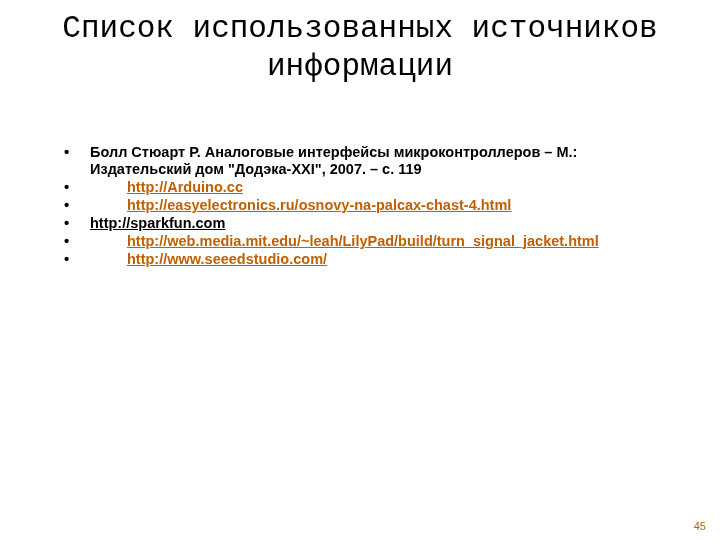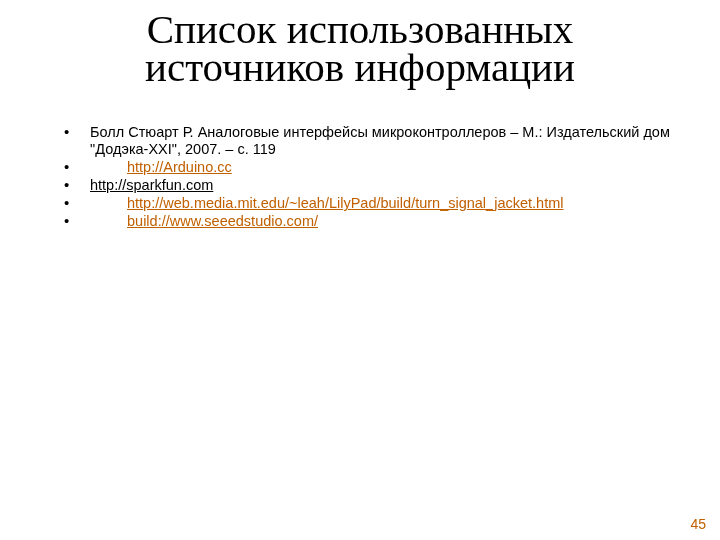--- a/index.html
+++ b/index.html
@@ -19,32 +19,33 @@
     width: 720px;
     height: 540px;
     box-sizing: border-box;
   }
   .slide-title {
     position: absolute;
     left: 50px;
     top: 10px;
     width: 620px;
     text-align: center;
-    font-family: Liberation Serif, serif;
-    font-size: 41px;
+    font-family: Liberation Mono, monospace;
+    font-size: 31px;
     line-height: 38px;
     color: #000000;
     font-weight: normal;
     letter-spacing: 0px;
   }
   .content {
     position: absolute;
     left: 52px;
-    top: 124px;
+    top: 144px;
     width: 630px;
+    font-weight: bold;
   }
   ul.bullets {
     list-style: none;
     margin: 0;
     padding: 0;
   }
   ul.bullets > li {
     position: relative;
     padding-left: 38px;
     margin: 0 0 1px 0;
@@ -74,47 +75,50 @@
   .link-plain {
     color: #000000;
     text-decoration: underline;
     display: inline;
     cursor: pointer;
   }
   .page-number {
     position: absolute;
     right: 14px;
     bottom: 8px;
-    font-size: 14px;
+    font-size: 11px;
     color: #c06000;
     font-family: "Liberation Sans", sans-serif;
   }
 </style>
 </head>
 <body>
 
 <div class="slide">
 
   <div class="slide-title">Список использованных источников информации</div>
 
   <div class="content">
     <ul class="bullets">
       <li>
         <span class="item-text">Болл Стюарт Р. Аналоговые интерфейсы микроконтроллеров – М.: Издательский дом "Додэка-XXI", 2007. – с. 119</span>
       </li>
       <li>
         <span class="link">http://Arduino.cc</span>
       </li>
       <li>
+        <span class="link">http://easyelectronics.ru/osnovy-na-palcax-chast-4.html</span>
+      </li>
+      <li>
         <span class="link-plain">http://sparkfun.com</span>
       </li>
       <li>
         <span class="link">http://web.media.mit.edu/~leah/LilyPad/build/turn_signal_jacket.html</span>
       </li>
       <li>
-        <span class="link">build://www.seeedstudio.com/</span>
+        <span class="link">http://www.seeedstudio.com/</span>
       </li>
     </ul>
   </div>
 
   <div class="page-number">45</div>
 
 </div>
 
 </body></html>

